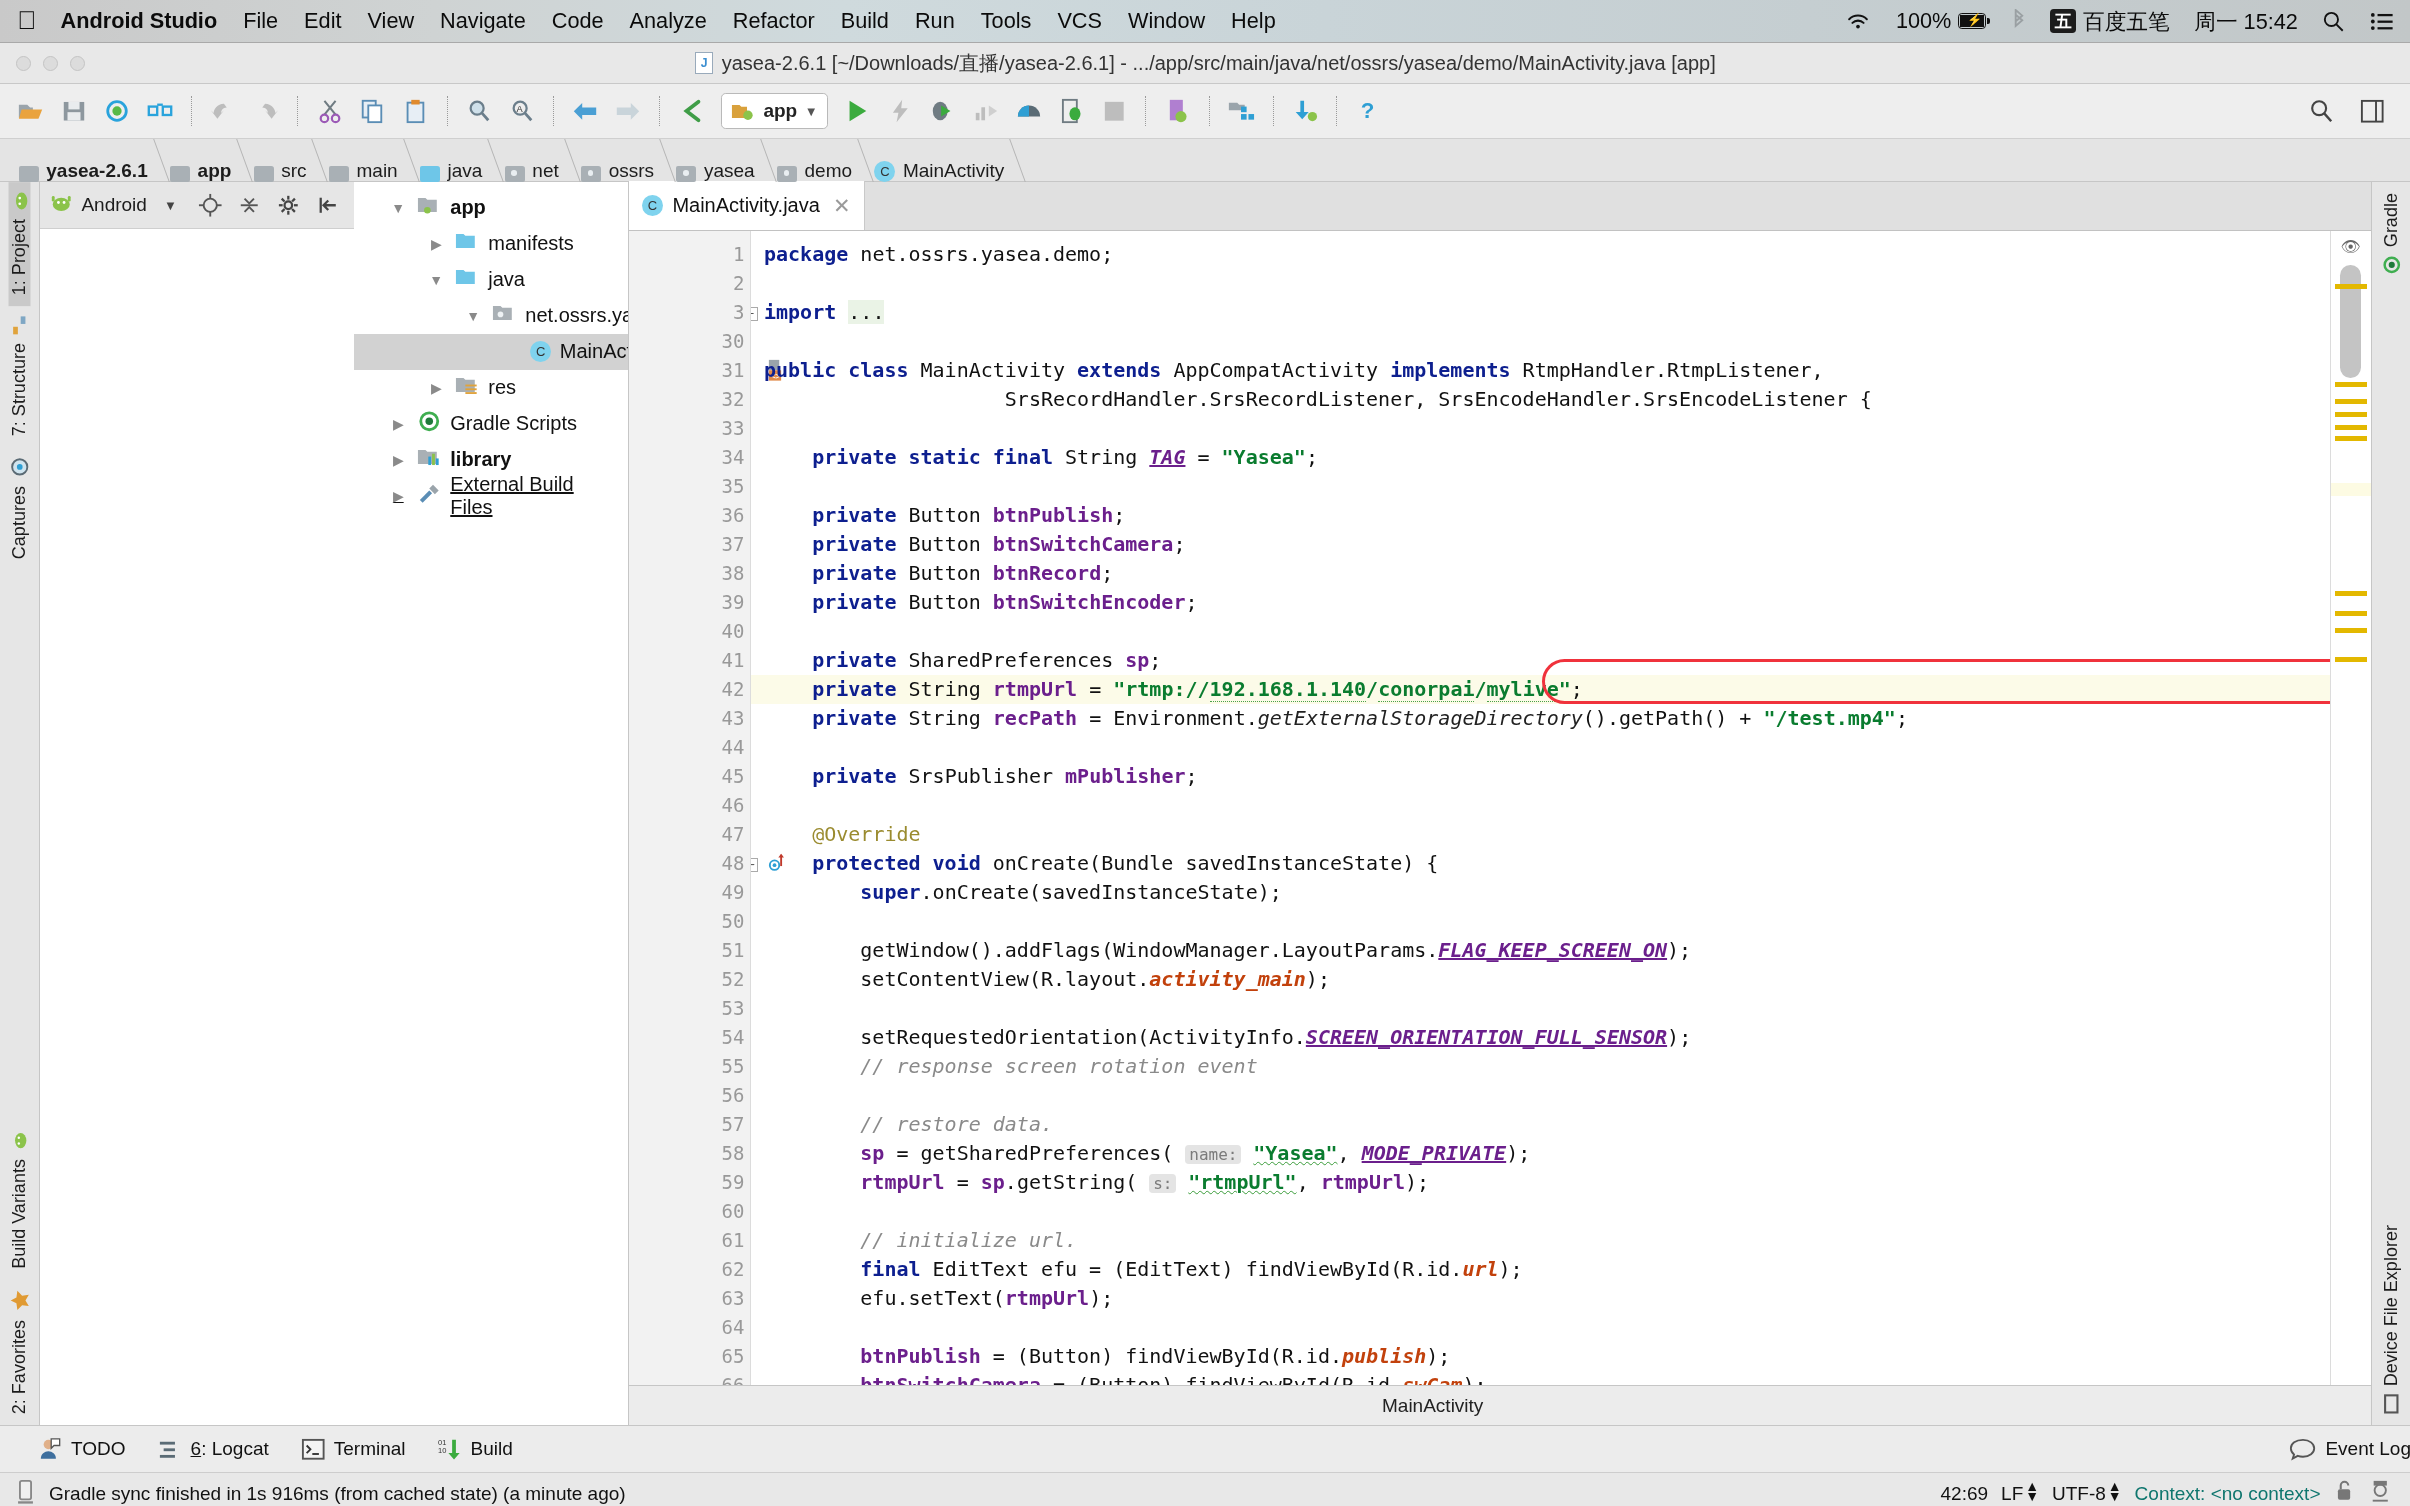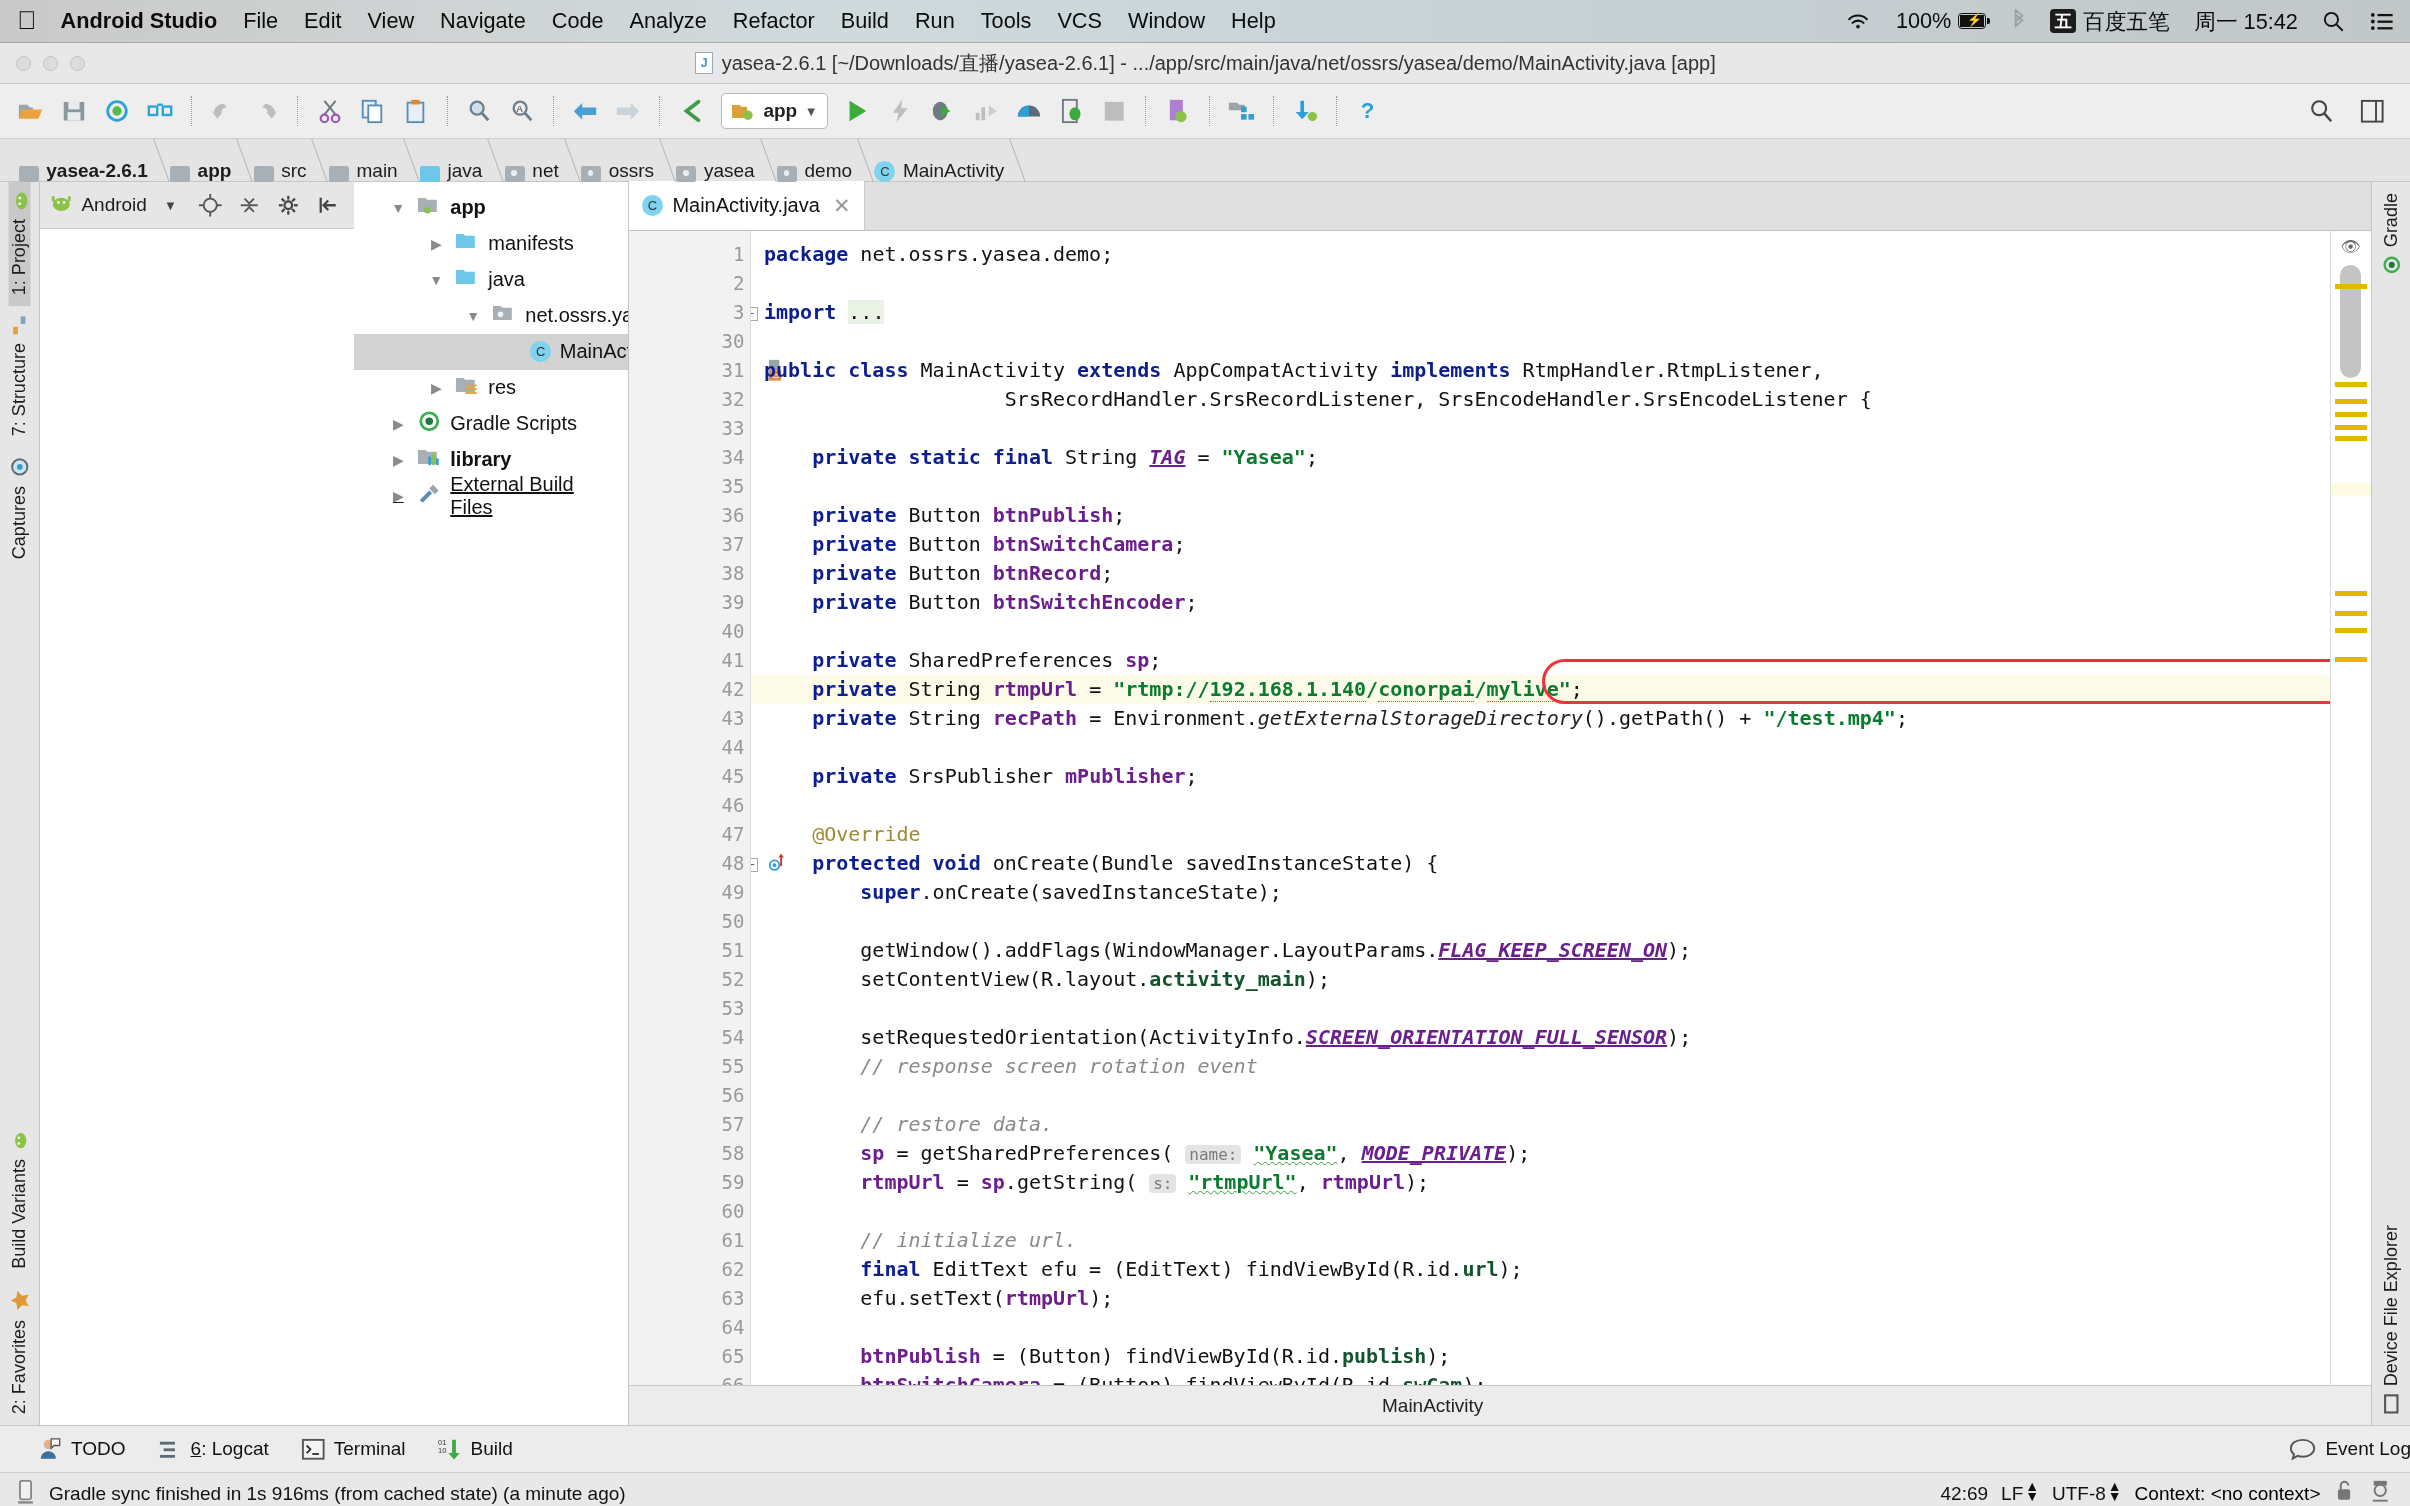--- a/index.html
+++ b/index.html
@@ -153,21 +153,21 @@
   .gmark { position: absolute; right: -41px; top: 1.9px; width: 38px; height: 25.4px; }
   .codescroll {
     flex: 1; position: relative; padding-top: 9.4px; overflow: hidden;
     font-family: "DejaVu Sans Mono", monospace; font-size: 20px;
   }
   .cline { height: 29px; line-height: 29px; white-space: pre; padding-left: 13px; position: relative; color: #111;}
   .cline.hl { background: #fcfbe8; }
   .k { color: #0d1f8f; font-weight: bold; }
   .s { color: #0a7c2f; font-weight: bold; }
   .f { color: #6b1f8c; font-weight: bold; }
-  .fi { color: #14532d; font-weight: bold; }
+  .fi { color: #c2410c; font-weight: bold; font-style: italic; }
   .st { color: #6b1f8c; font-style: italic; font-weight: bold; text-decoration: underline;}
   .cm { color: #8a8a8a; font-style: italic; }
   .an { color: #9a8b2f; }
   .mi { color: #222; font-style: italic; }
   .hint { background: #e4e4e4; color: #7b7b7b; border-radius: 3.8px; padding: 0 3.8px; font-size: 16px; }
   .fold { position: absolute; left: -7.5px; top: 8.5px; width: 14px; height: 14px; border: 0.9px solid #aaa; background:#fff; color:#555; font-size:12.2px; line-height:12.2px; text-align:center;}
   .typo { border-bottom: 1.9px dotted #49a14a; }
   .squig { text-decoration: underline wavy #3a9c3a; text-decoration-thickness: 0.9px;}
   .redoval {
     position: absolute; border: 3.8px solid #f0323c; border-radius: 24.5px;
@@ -192,21 +192,21 @@
     display: flex; align-items: center; gap: 32px; padding-left: 38px; font-size: 19px; color: #111;
   }
   .bstrip-item { display: flex; align-items: center; gap: 8.5px; }
   .bstrip-item u { text-decoration: underline; }
   .bottomstrip .grow { flex: 1; }
   .statusbar {
     height: 43px; background: #e8e8e8; border-top: 0.9px solid #cdcdcd;
     display: flex; align-items: center; padding: 0 19px 0 15px; font-size: 19px; color: #111; gap: 13px;
   }
   .statusbar .grow { flex: 1; }
-  .sb-muted { color: #000000; }
+  .sb-muted { color: #0f766e; }
   .updown { display:inline-block; font-size: 14px; line-height: 9.4px; margin-left:1.9px;}
 </style>
 </head>
 <body>
 
 <div class="macbar">
   <span class="apple-logo"></span>
   <span class="m-item bold">Android Studio</span>
   <span class="m-item">File</span>
   <span class="m-item">Edit</span>

